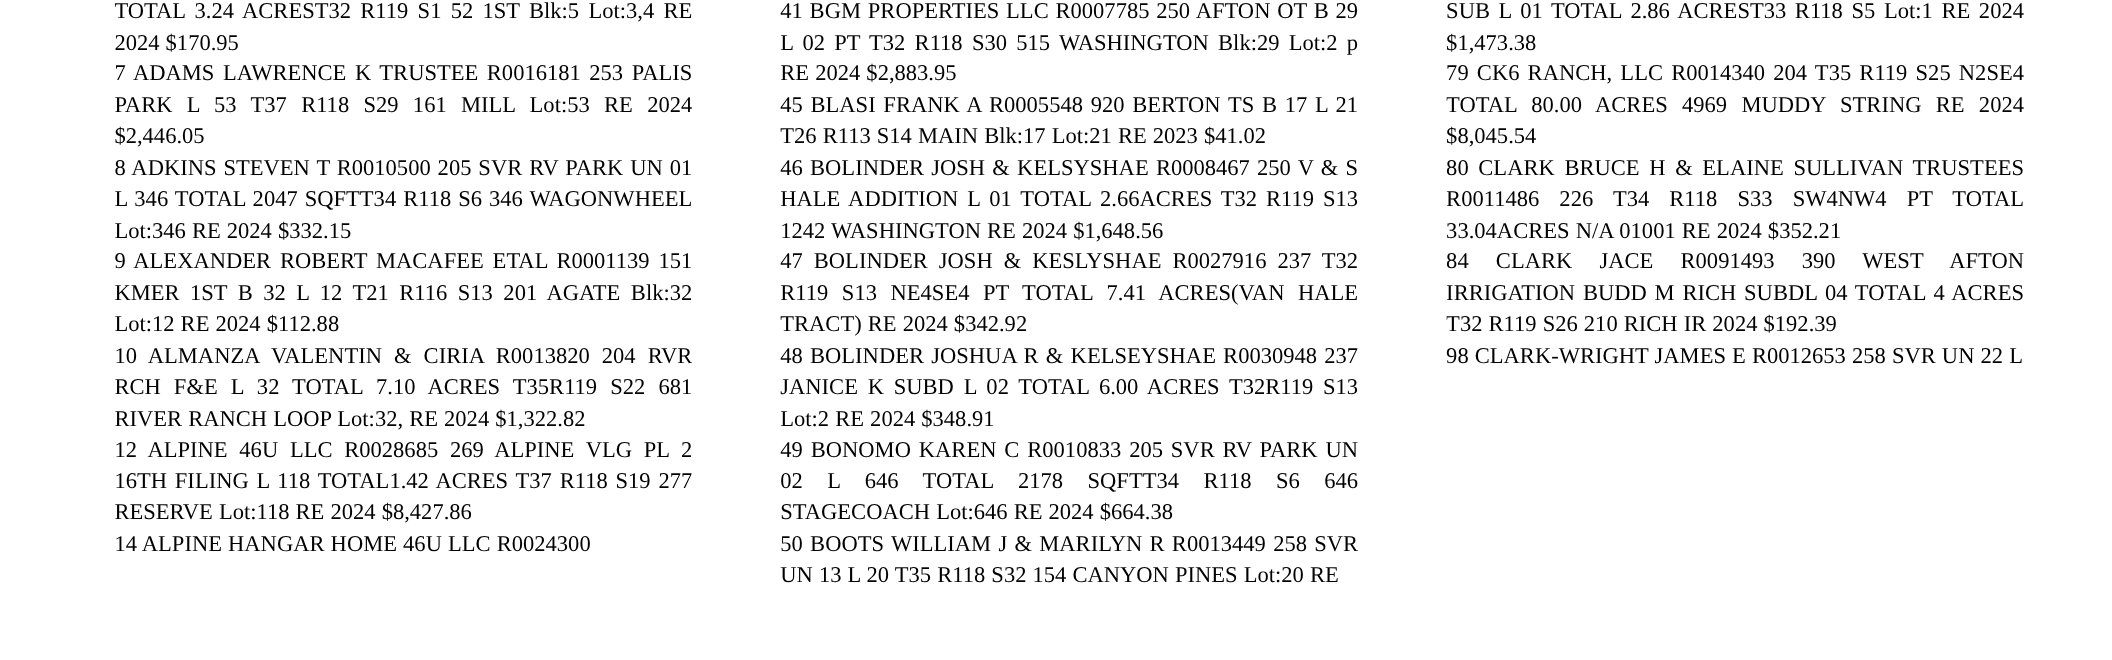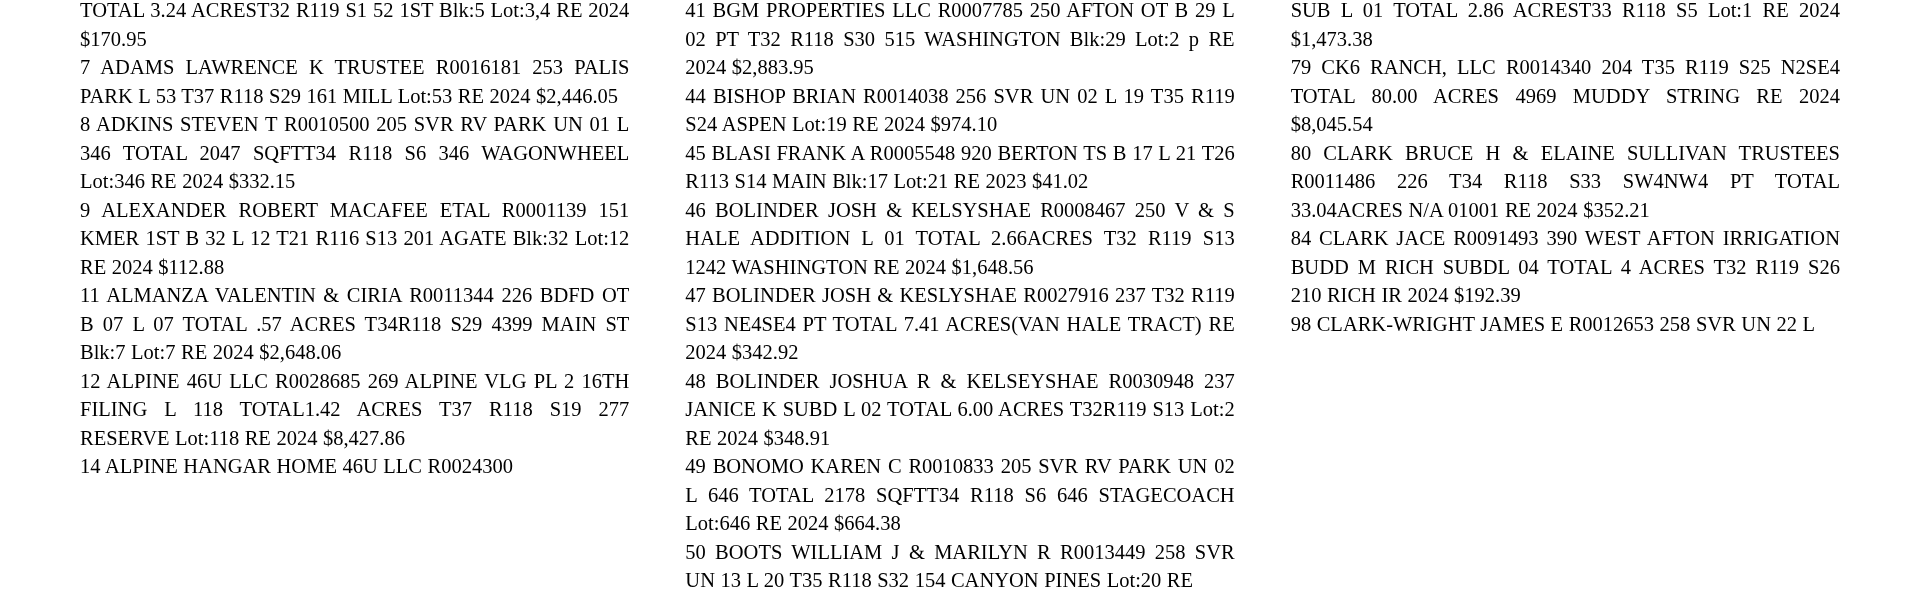--- a/index.html
+++ b/index.html
@@ -21,20 +21,21 @@
     padding: 0 80px;
     display: flex;
     flex-direction: row;
     gap: 56px;
     overflow: hidden;
   }
   .column {
     flex: 1 1 0;
     min-width: 0;
     overflow: hidden;
+    margin-left: 24px;
   }
   .entry {
     font-size: 20.5px;
     line-height: 28.5px;
     text-align: justify;
     text-justify: inter-word;
     margin: 0;
     word-spacing: 0.02em;
     hyphens: none;
   }
@@ -50,30 +51,29 @@
 <body>
 
 <div class="page">
 
   <div class="column">
     <div class="column-inner">
       <p class="entry">TOTAL 3.24 ACREST32 R119 S1 52 1ST  Blk:5    Lot:3,4 RE 2024 $170.95</p>
       <p class="entry">7 ADAMS LAWRENCE K TRUSTEE R0016181 253 PALIS PARK L 53 T37 R118 S29 161 MILL   Lot:53   RE 2024 $2,446.05</p>
       <p class="entry">8 ADKINS STEVEN T R0010500 205 SVR RV PARK UN 01 L 346 TOTAL 2047 SQFTT34 R118 S6 346 WAGONWHEEL Lot:346 RE 2024 $332.15</p>
       <p class="entry">9 ALEXANDER ROBERT MACAFEE ETAL R0001139 151 KMER 1ST B 32 L 12 T21 R116 S13 201 AGATE   Blk:32 Lot:12  RE 2024 $112.88</p>
-      <p class="entry">11 ALMANZA VALENTIN &amp; CIRIA R0011344 226 BDFD OT B 07 L 07 TOTAL .57 ACRES T34R118 S29 4399 MAIN ST  Blk:7   Lot:7   RE 2024 $2,648.06</p>
+      <p class="entry">10 ALMANZA VALENTIN &amp; CIRIA R0013820 204 RVR RCH F&amp;E L 32 TOTAL 7.10 ACRES T35R119 S22 681 RIVER RANCH LOOP  Lot:32, RE 2024 $1,322.82</p>
       <p class="entry">12 ALPINE 46U LLC R0028685 269 ALPINE VLG PL 2 16TH FILING L 118 TOTAL1.42 ACRES T37 R118 S19 277 RESERVE  Lot:118 RE 2024 $8,427.86</p>
       <p class="entry">14  ALPINE  HANGAR  HOME  46U  LLC  R0024300</p>
     </div>
   </div>
 
   <div class="column">
     <div class="column-inner">
       <p class="entry">41 BGM PROPERTIES LLC R0007785 250 AFTON OT B 29 L 02 PT T32 R118 S30 515 WASHINGTON  Blk:29   Lot:2 p RE 2024 $2,883.95</p>
-      <p class="entry">44  BISHOP  BRIAN  R0014038  256  SVR  UN  02  L  19  T35 R119 S24 ASPEN  Lot:19  RE 2024 $974.10</p>
       <p class="entry">45 BLASI FRANK A R0005548 920 BERTON TS B 17 L 21 T26 R113 S14 MAIN  Blk:17   Lot:21  RE 2023 $41.02</p>
       <p class="entry">46 BOLINDER JOSH &amp; KELSYSHAE R0008467 250 V &amp; S HALE ADDITION L 01 TOTAL 2.66ACRES T32 R119 S13 1242 WASHINGTON RE 2024 $1,648.56</p>
       <p class="entry">47  BOLINDER  JOSH  &amp;  KESLYSHAE  R0027916  237  T32 R119  S13  NE4SE4  PT  TOTAL  7.41  ACRES(VAN  HALE TRACT) RE 2024 $342.92</p>
       <p class="entry">48 BOLINDER JOSHUA R &amp; KELSEYSHAE R0030948 237 JANICE K SUBD L 02 TOTAL 6.00 ACRES T32R119 S13 Lot:2   RE 2024 $348.91</p>
       <p class="entry">49 BONOMO KAREN C R0010833 205 SVR RV PARK UN 02 L 646 TOTAL 2178 SQFTT34 R118 S6 646 STAGECOACH Lot:646 RE 2024 $664.38</p>
       <p class="entry">50 BOOTS WILLIAM J &amp; MARILYN R R0013449 258 SVR UN 13 L 20 T35 R118 S32 154 CANYON PINES  Lot:20  RE</p>
     </div>
   </div>
 
   <div class="column">

